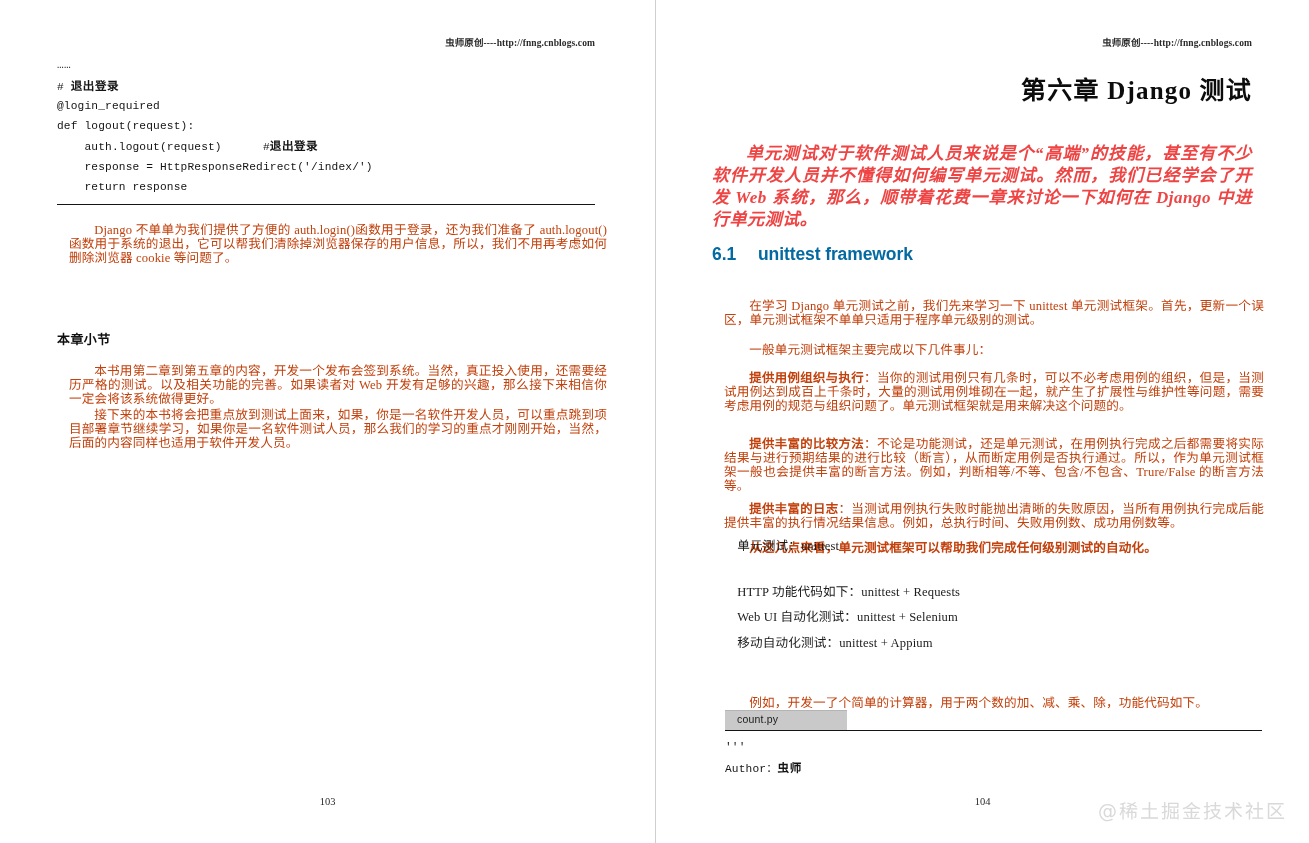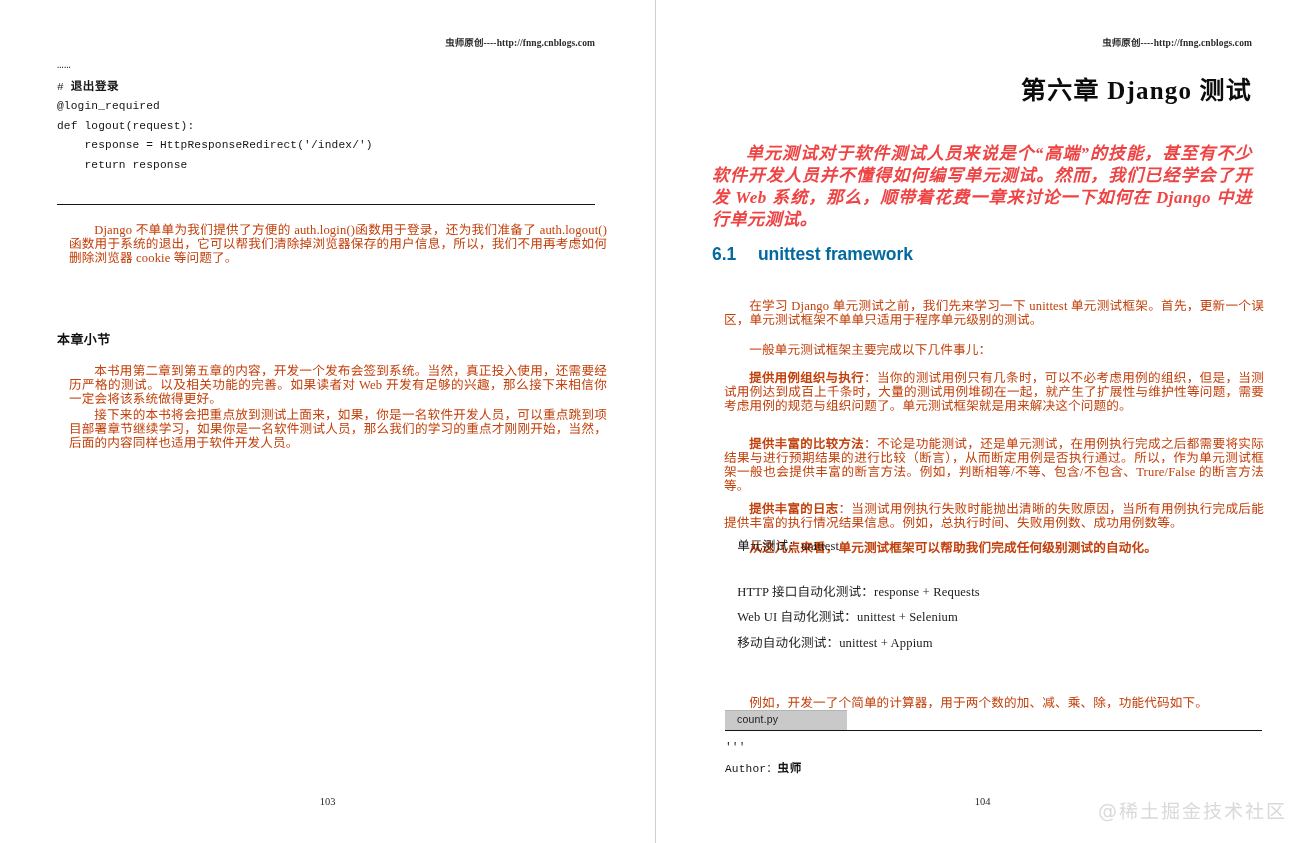--- a/index.html
+++ b/index.html
@@ -209,20 +209,21 @@
   <div class="page page-left">
     <div class="page-body-left">
 
       <div class="running-head">虫师原创----http://fnng.cnblogs.com</div>
 
       <div style="position:absolute; left:0; top:56px; width:538px;">
         <div class="dots">……</div>
         <div class="code"><span># </span><span class="cjk">退出登录</span></div>
         <div class="code">@login_required</div>
         <div class="code">def logout(request):</div>
+        <div class="code"><span>    auth.logout(request)      #</span><span class="cjk">退出登录</span></div>
         <div class="code">    response = HttpResponseRedirect('/index/')</div>
         <div class="code">    return response</div>
       </div>
 
       <hr class="rule" style="position:absolute; left:0; top:204px; width:538px;">
 
       <p class="para" style="position:absolute; left:0; top:211px; width:538px;">Django 不单单为我们提供了方便的 auth.login()函数用于登录，还为我们准备了 auth.logout()函数用于系统的退出，它可以帮我们清除掉浏览器保存的用户信息，所以，我们不用再考虑如何删除浏览器 cookie 等问题了。</p>
 
       <h3 class="h-sub" style="position:absolute; left:0; top:329px;">本章小节</h3>
 
@@ -253,21 +254,21 @@
 
       <p class="para" style="position:absolute; left:0; top:359px; width:540px;"><span class="lead">提供用例组织与执行</span><span>：当你的测试用例只有几条时，可以不必考虑用例的组织，但是，当测试用例达到成百上千条时，大量的测试用例堆砌在一起，就产生了扩展性与维护性等问题，需要考虑用例的规范与组织问题了。单元测试框架就是用来解决这个问题的。</span></p>
 
       <p class="para" style="position:absolute; left:0; top:425px; width:540px;"><span class="lead">提供丰富的比较方法</span><span>：不论是功能测试，还是单元测试，在用例执行完成之后都需要将实际结果与进行预期结果的进行比较（断言），从而断定用例是否执行通过。所以，作为单元测试框架一般也会提供丰富的断言方法。例如，判断相等/不等、包含/不包含、Trure/False 的断言方法等。</span></p>
 
       <p class="para" style="position:absolute; left:0; top:490px; width:540px;"><span class="lead">提供丰富的日志</span><span>：当测试用例执行失败时能抛出清晰的失败原因，当所有用例执行完成后能提供丰富的执行情况结果信息。例如，总执行时间、失败用例数、成功用例数等。</span></p>
 
       <p class="para" style="position:absolute; left:0; top:529px; width:540px;font-weight:bold;">从这几点来看，单元测试框架可以帮助我们完成任何级别测试的自动化。</p>
 
       <p class="listline" style="position:absolute; left:0; top:536px; width:540px;">单元测试：unittest</p>
-      <p class="listline" style="position:absolute; left:0; top:582px; width:540px;">HTTP 接口自动化测试：response + Requests</p>
+      <p class="listline" style="position:absolute; left:0; top:582px; width:540px;">HTTP 功能代码如下：unittest + Requests</p>
       <p class="listline" style="position:absolute; left:0; top:607px; width:540px;">Web UI 自动化测试：unittest + Selenium</p>
       <p class="listline" style="position:absolute; left:0; top:633px; width:540px;">移动自动化测试：unittest + Appium</p>
 
       <p class="para" style="position:absolute; left:0; top:684px; width:540px;">例如，开发一了个简单的计算器，用于两个数的加、减、乘、除，功能代码如下。</p>
 
       <div class="filetab-row" style="position:absolute; left:13px; top:710px; width:527px;padding-left:14px;">
         <div class="filetab"></div>
         <span class="filetab-label">count.py</span>
       </div>
 

